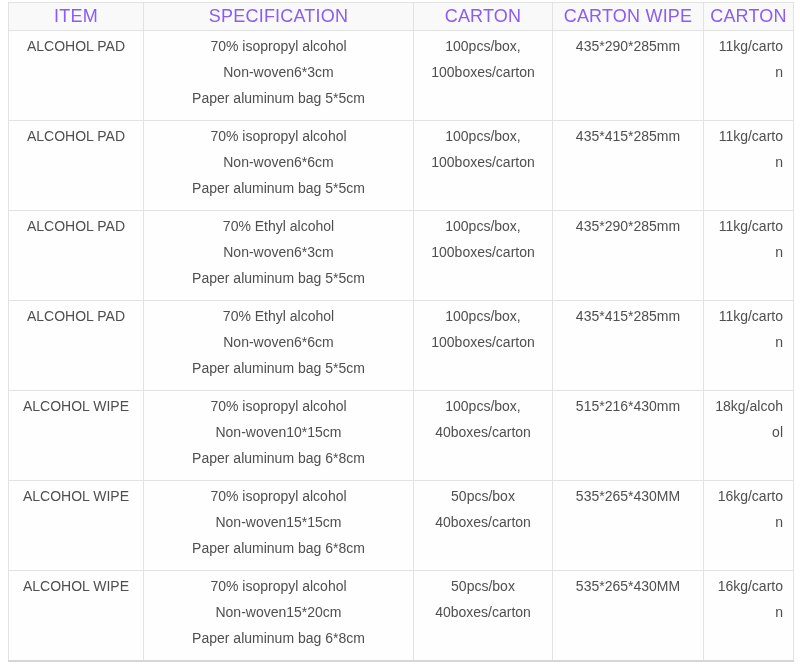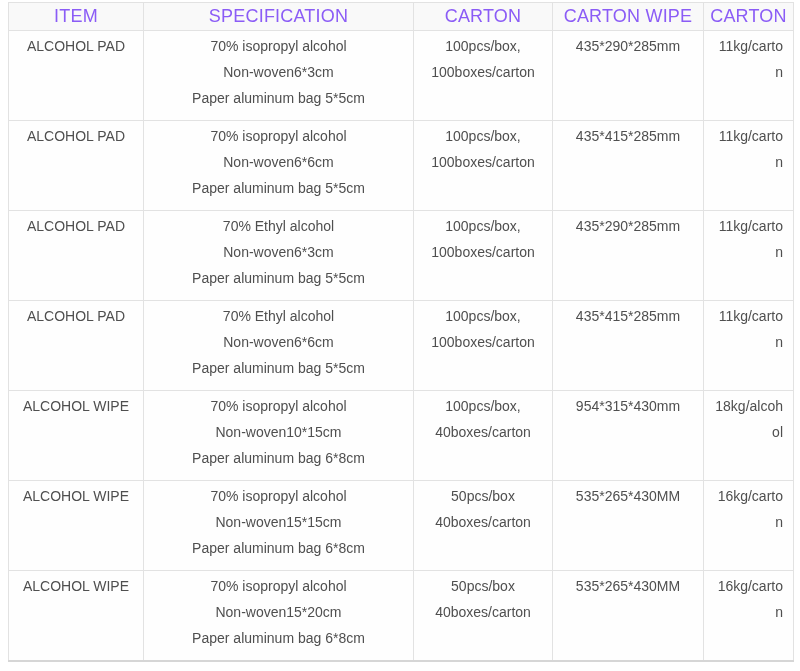--- a/index.html
+++ b/index.html
@@ -171,21 +171,21 @@
     <td class="col-spec">
             <div class="line">70% isopropyl alcohol</div>
             <div class="line">Non-woven10*15cm</div>
             <div class="line">Paper aluminum bag 6*8cm</div>
           </td>
     <td class="col-package">
             <div class="line">100pcs/box,</div>
             <div class="line">40boxes/carton</div>
           </td>
     <td class="col-carton">
-      <div class="line">954*315*430mm</div>
+      <div class="line">515*216*430mm</div>
     </td>
     <td class="col-weight">
       <div class="line">18kg/alcohol</div>
     </td>
   </tr>
 
   <tr>
     <td class="col-item">
       <div class="line">ALCOHOL WIPE</div>
     </td>

